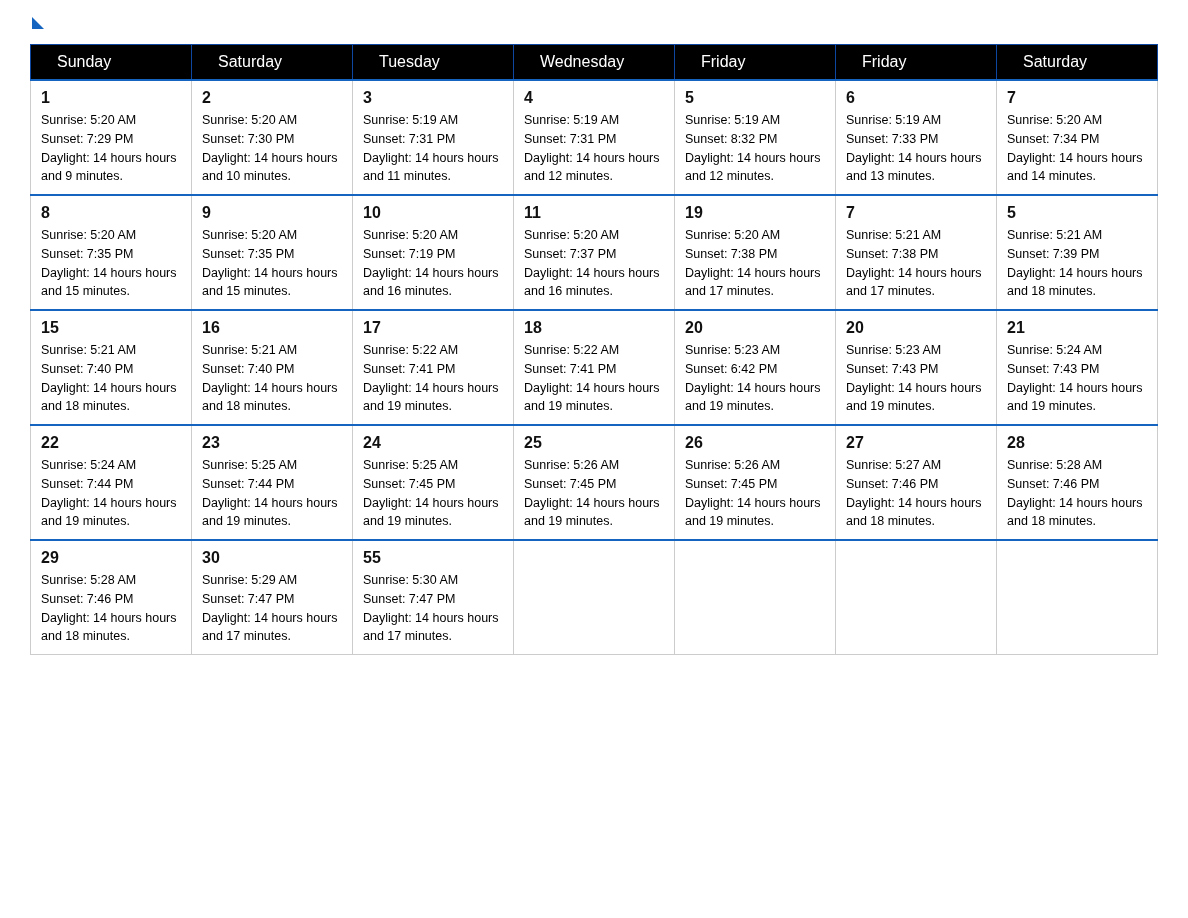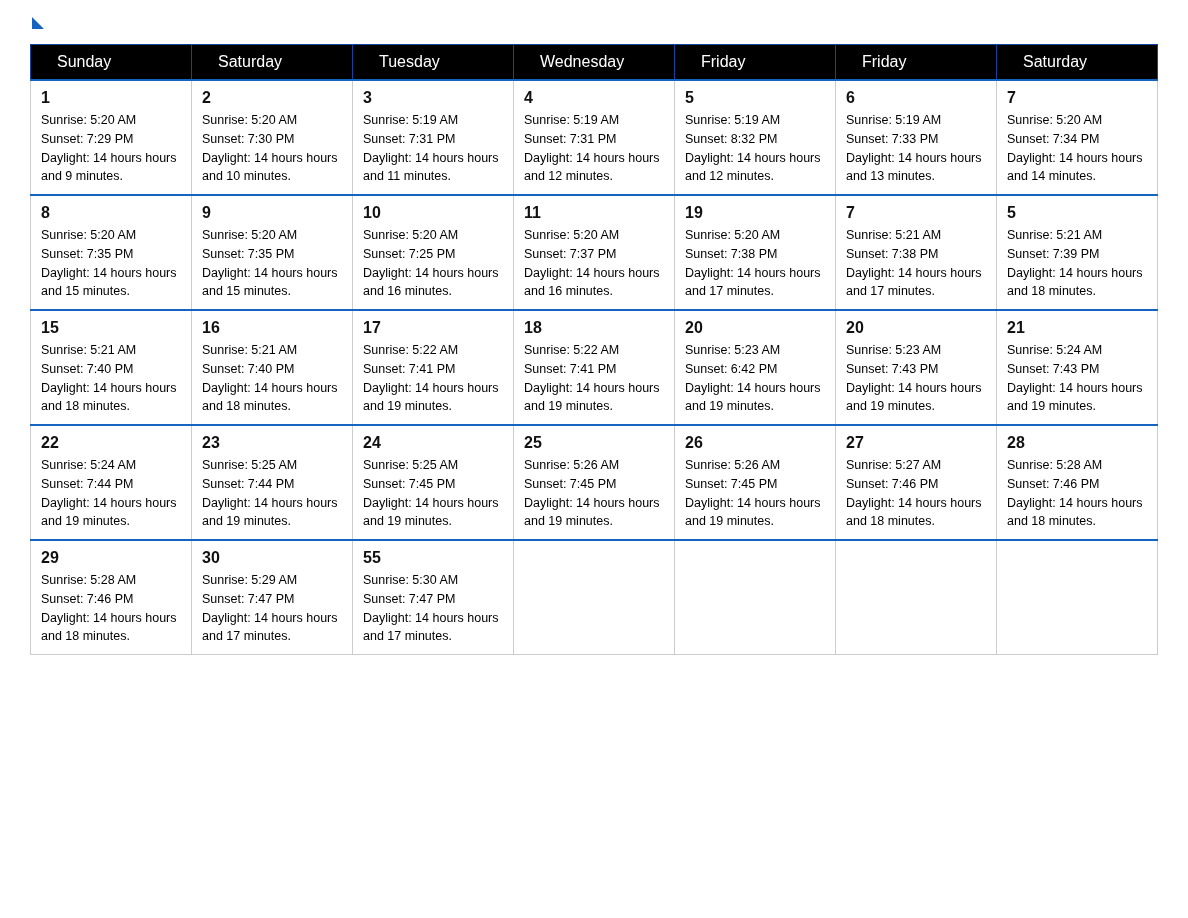--- a/index.html
+++ b/index.html
@@ -214,21 +214,21 @@
           <div class="day-info">
             <span>Sunrise: 5:20 AM</span><br>
             <span>Sunset: 7:35 PM</span><br>
             <span>Daylight: 14 hours hours<br>and 15 minutes.</span>
           </div>
         </td>
         <td>
           <span class="day-number">10</span>
           <div class="day-info">
             <span>Sunrise: 5:20 AM</span><br>
-            <span>Sunset: 7:25 PM</span><br>
+            <span>Sunset: 7:19 PM</span><br>
             <span>Daylight: 14 hours hours<br>and 16 minutes.</span>
           </div>
         </td>
         <td>
           <span class="day-number">11</span>
           <div class="day-info">
             <span>Sunrise: 5:20 AM</span><br>
             <span>Sunset: 7:37 PM</span><br>
             <span>Daylight: 14 hours hours<br>and 16 minutes.</span>
           </div>

